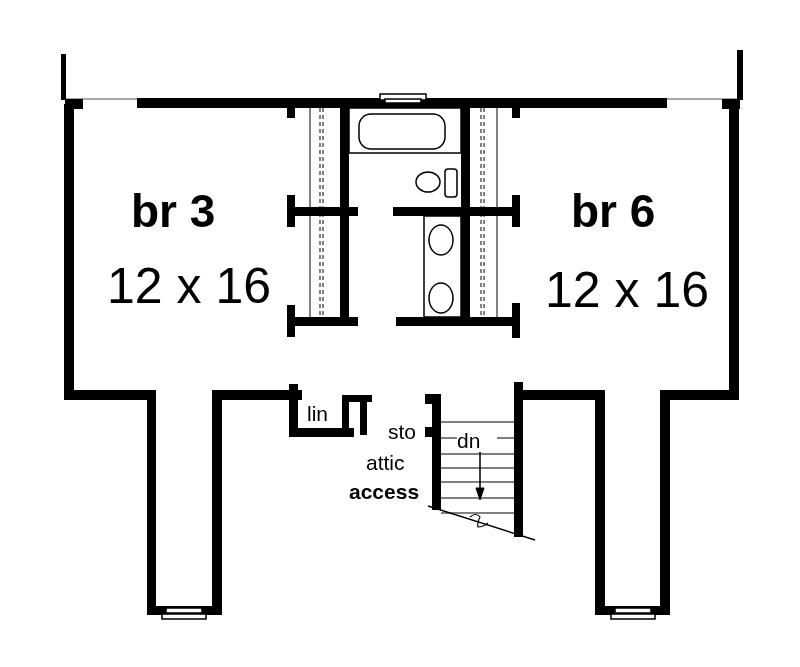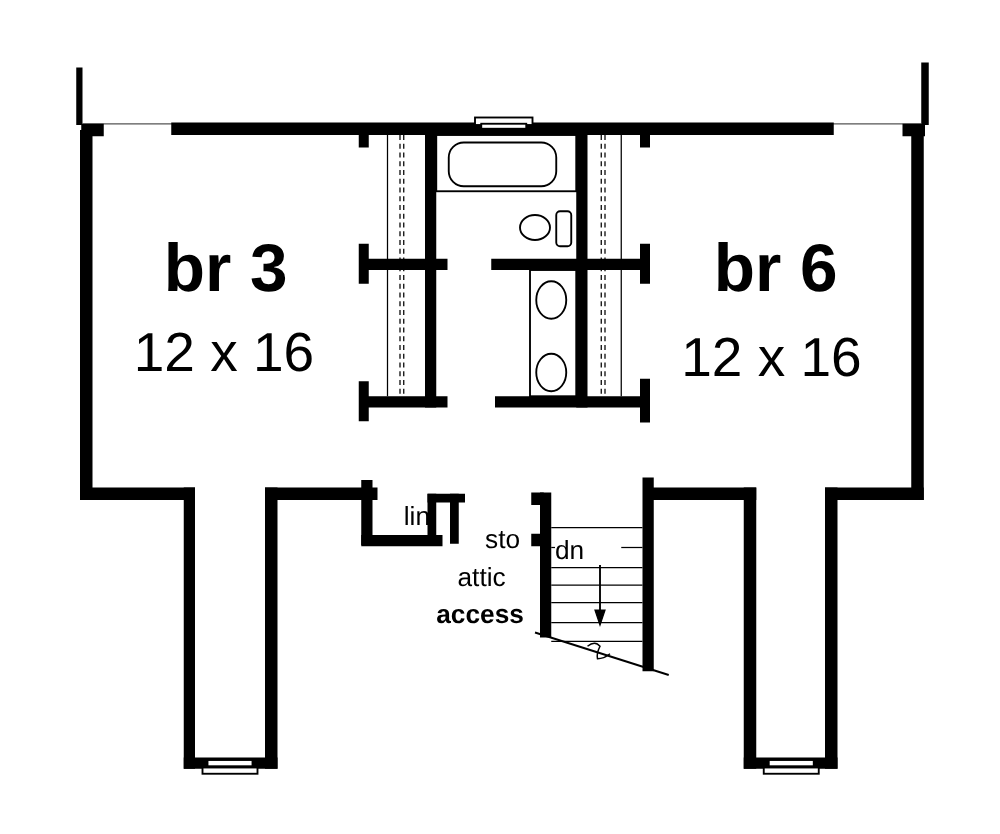--- a/index.html
+++ b/index.html
@@ -1,20 +1,20 @@
 <!DOCTYPE html>
 <html><head>
 <meta charset="utf-8">
 <style>
   html, body { margin: 0; padding: 0; background: #ffffff; }
   body { width: 800px; height: 667px; overflow: hidden; position: relative; }
   #plan { position: absolute; left: 0; top: 0; }
   .lbl { position: absolute; color: #000; font-family: "Liberation Sans", sans-serif; white-space: nowrap; line-height: 1; }
-  .room-name { font-weight: bold; font-size: 54px; }
-  .room-dim { font-size: 44px; }
+  .room-name { font-weight: bold; font-size: 46px; }
+  .room-dim { font-size: 50px; }
   .small { font-size: 21px; }
 </style>
 </head>
 <body>
 
 <svg id="plan" width="800" height="667" viewBox="0 0 800 667" xmlns="http://www.w3.org/2000/svg">
   <g fill="#000">
 
     <rect x="61" y="54" width="5" height="46"></rect>
     <rect x="737" y="50" width="6" height="50"></rect>
@@ -107,17 +107,17 @@
     <line x1="428" y1="506" x2="535" y2="540" stroke-width="1.5"></line>
     <path d="M470,517 q6,-5 10,0 q-3,6 -2,10 q5,0 10,-4" stroke-width="1.2"></path>
   </g>
 </svg>
 
 <div class="lbl room-name" style="left:131px; top:188px;">br 3</div>
 <div class="lbl room-dim" style="left:107px; top:261px;">12 x 16</div>
 <div class="lbl room-name" style="left:571px; top:188px;">br 6</div>
 <div class="lbl room-dim" style="left:545px; top:265px;">12 x 16</div>
 
-<div class="lbl small" style="left:307px; top:403px;margin-left:16px;">lin</div>
+<div class="lbl small" style="left:307px; top:403px;">lin</div>
 <div class="lbl small" style="left:388px; top:421px;">sto</div>
-<div class="lbl small" style="left:444px; top:430px; background:#fff;">dn</div>
+<div class="lbl small" style="left:457px; top:430px; background:#fff;">dn</div>
 <div class="lbl small" style="left:366px; top:452px;">attic</div>
 <div class="lbl small" style="left:349px; top:481px;font-weight:bold;">access</div>
 
 </body></html>

